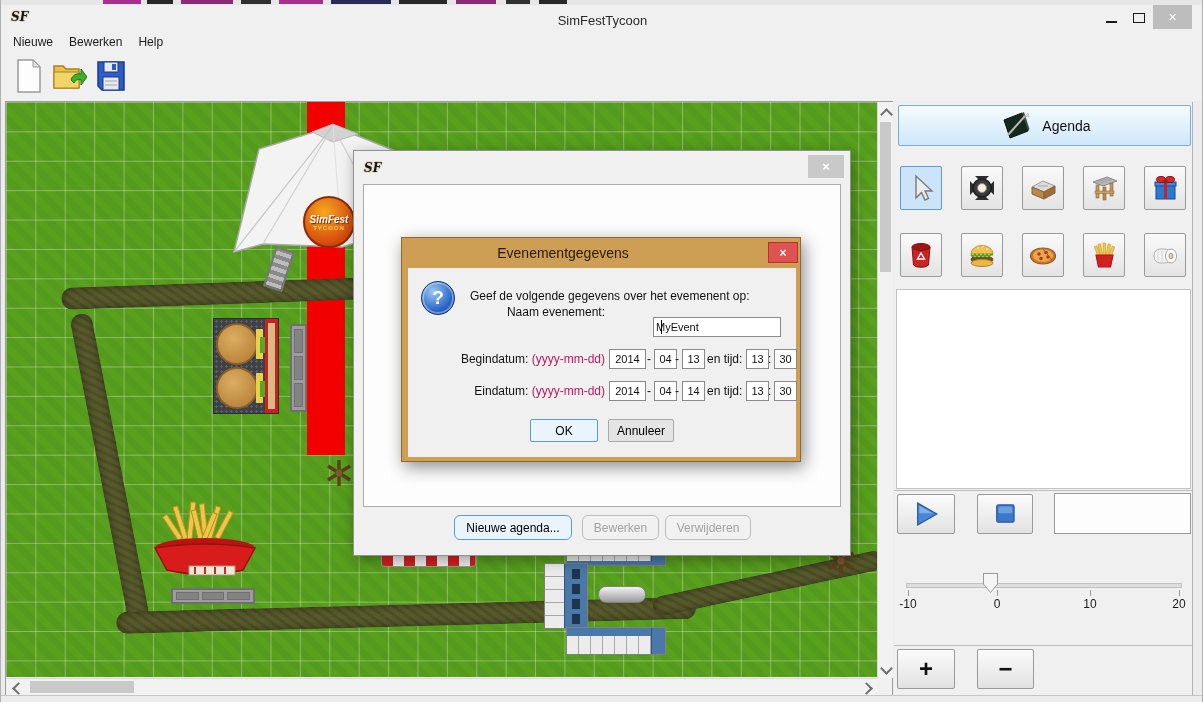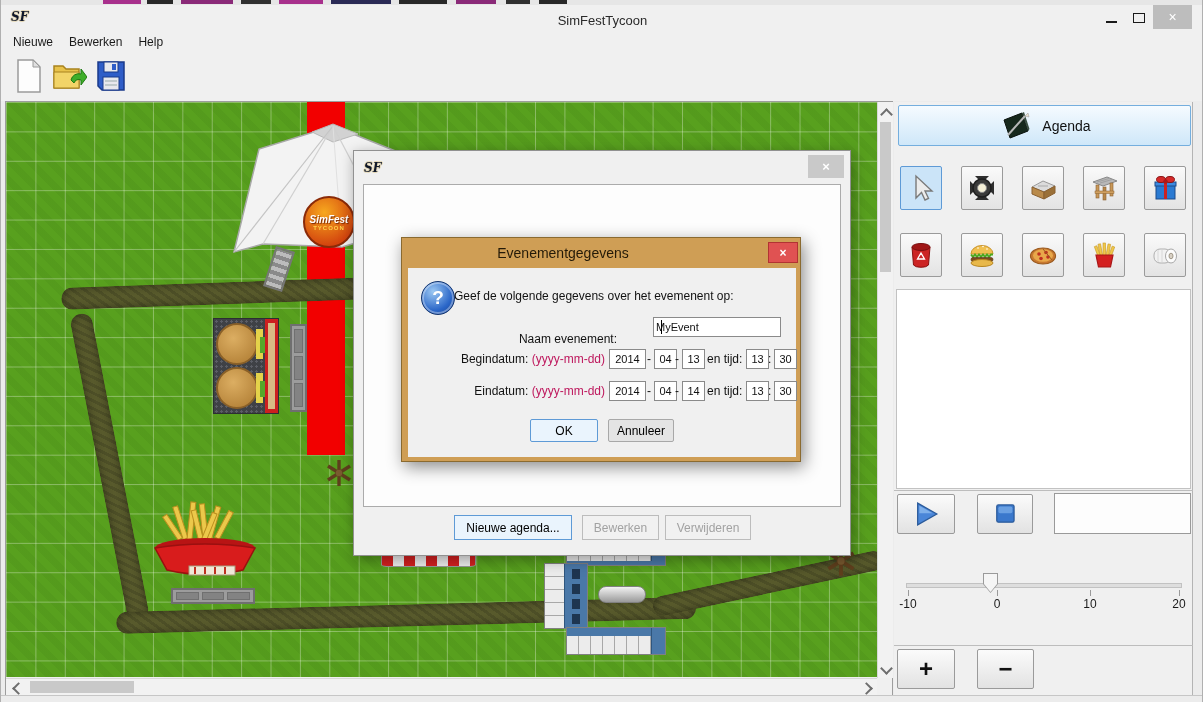--- a/index.html
+++ b/index.html
@@ -79,21 +79,21 @@
   .bigglyph{font-size:24px;font-weight:bold;color:#111;line-height:1;}
 
   
   #agenda-dialog{left:352px;top:150px;width:498px;height:406px;background:#f0f0f0;border:1px solid #919191;
     box-shadow:2px 4px 14px rgba(0,0,0,0.35);box-sizing:border-box;}
   #agenda-dialog-title{left:0;top:0;width:496px;height:33px;}
   #agenda-dialog-title .ttl{position:absolute;left:0;top:9px;width:100%;text-align:center;font-size:15px;color:#222;}
   .dlg-close-gray{position:absolute;background:#c9c9c9;color:#fff;font-weight:bold;font-size:13px;
     display:flex;align-items:center;justify-content:center;}
   #agenda-content{left:9px;top:33px;width:478px;height:323px;background:#fdfdfd;border:1px solid #ababab;box-sizing:border-box;}
-  .agenda-btn{position:absolute;font-size:12px;display:flex;align-items:center;justify-content:center;border-radius:0;box-sizing:border-box;}
+  .agenda-btn{position:absolute;font-size:12px;display:flex;align-items:center;justify-content:center;border-radius:6px;box-sizing:border-box;}
   .btn-active{background:#eaf4fd;border:1px solid #5e9ad6;color:#000;}
   .btn-disabled{background:#f1f1f1;border:1px solid #bcbcbc;color:#a2a2a2;}
 
   #event-dialog{left:400px;top:237px;width:400px;height:225px;background:#cf9e55;border:1px solid #8a6a30;
     box-shadow:3px 5px 16px rgba(0,0,0,0.45);box-sizing:border-box;}
   #event-title{left:0;top:0;width:322px;height:30px;}
   #event-title .ttl{position:absolute;left:0;top:7px;width:100%;text-align:center;font-size:14px;color:#241a08;}
   #event-close{left:366px;top:4px;width:30px;height:21px;background:#e05252;border:1px solid #b23333;
     color:#fff;font-weight:bold;font-size:12px;display:flex;align-items:center;justify-content:center;box-sizing:border-box;}
   #event-content{left:6px;top:30px;width:388px;height:189px;background:#f0f0f0;}
@@ -482,23 +482,23 @@
     <div id="event-title" class="abs">
       <div class="ttl">Evenementgegevens</div>
     </div>
     <div id="event-close" class="abs">
       <span>×</span>
     </div>
     <div id="event-content" class="abs">
       <div id="q-icon" class="abs">
         <span>?</span>
       </div>
-      <div class="ev-label" style="left:46px;top:21px;">Geef de volgende gegevens over het evemenent op:</div>
-
-      <div class="ev-label-r" style="top:64px;padding-left:12px;">Naam evenement:</div>
+      <div class="ev-label" style="left:62px;top:21px;">Geef de volgende gegevens over het evemenent op:</div>
+
+      <div class="ev-label-r" style="top:37px;">Naam evenement:</div>
       <input class="ev-input" style="left: 201px; top: 49px; width: 122px; margin-left: 44px;" readonly="" value="MyEvent">
       <div id="caret" class="abs"></div>
 
       <div class="ev-label-r" style="top:84px;"><span>Begindatum:</span>&nbsp;<span class="hint">(yyyy-mm-dd)</span></div>
       <input class="ev-input c" style="left: 201px; top: 81px; width: 31px;" readonly="" value="2014">
       <span class="sep" style="left:239px;top:84px;">-</span>
       <input class="ev-input c" style="left: 246px; top: 81px; width: 17px;" readonly="" value="04">
       <span class="sep" style="left:267px;top:84px;">-</span>
       <input class="ev-input c" style="left: 274px; top: 81px; width: 17px;" readonly="" value="13">
       <span class="ev-label" style="left:299px;top:84px;">en tijd:</span>

